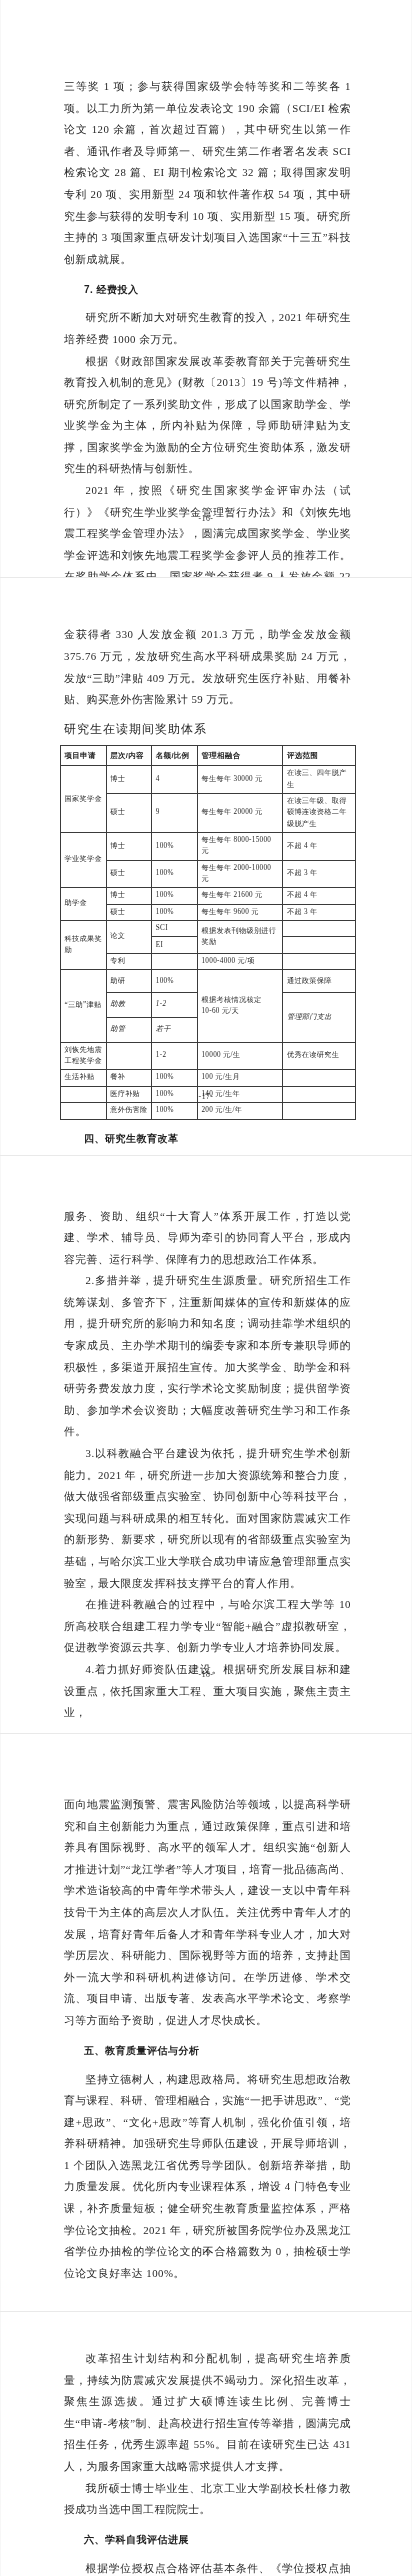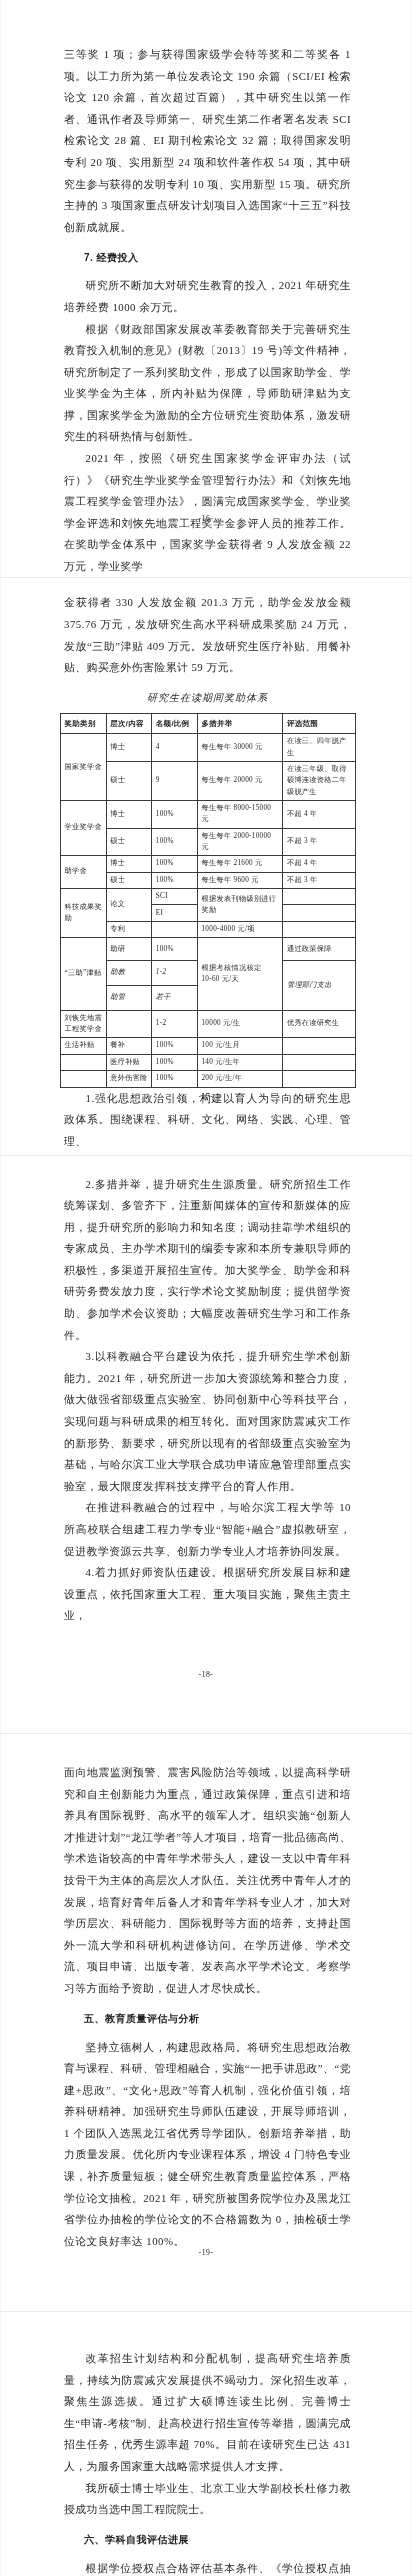--- a/index.html
+++ b/index.html
@@ -37,39 +37,38 @@
   .pg20 .page-body { padding-top: 36px; }
 
   .para {
     font-size: 10.8px;
     line-height: 21.6px;
     letter-spacing: 0.5px;
     text-align: justify;
     text-indent: 2em;
     margin: 0;
   }
-  .para.flush { text-indent: 0; }
+  .para.flush { text-indent: 0; margin-top: 32px; }
 
   .sec-heading, .sub-heading {
     font-family: "Liberation Sans", "DejaVu Sans", sans-serif;
     font-weight: bold;
     font-size: 10px;
     line-height: 21.6px;
     letter-spacing: 0.5px;
     text-indent: 2em;
     margin: 8.2px 0 7.2px 0;
   }
 
   .table-caption {
-    font-size: 10px;
+    font-size: 12px;
     letter-spacing: 1px;
-    text-align: center;
+    text-align: left;
     margin: 8.2px 0 4.1px 0;
     text-indent: 0;
-    font-style: italic;
   }
   table.stipend {
     border-collapse: collapse;
     width: 103%;
     margin-left: -4.1px;
     table-layout: fixed;
     border: 1px solid #3a3a3a;
   }
   table.stipend th, table.stipend td {
     border: 0.5px solid #3a3a3a;
@@ -130,24 +129,24 @@
       <table class="stipend">
         <colgroup>
           <col style="width:15.5%">
             <col style="width:15.5%">
             <col style="width:15.5%">
             <col style="width:29%">
             <col style="width:24.5%">
         </colgroup>
         <tbody>
             <tr>
-          <th>奖助类别</th>
+          <th>项目申请</th>
           <th>层次/内容</th>
           <th>名额/比例</th>
-          <th>多措并举</th>
+          <th>管理相融合</th>
           <th>评选范围</th>
         </tr>
         <tr class="rh-md">
           <td rowspan="2">国家奖学金</td>
           <td>博士</td>
           <td>4</td>
           <td>每生每年 30000 元</td>
           <td>在读三、四年脱产生</td>
         </tr>
         <tr class="rh-lg">
@@ -240,47 +239,49 @@
         <tr class="rh-sm">
           <td></td>
           <td>意外伤害险</td>
           <td>100%</td>
           <td>200 元/生/年</td>
           <td></td>
         </tr>
       </tbody>
         </table>
 
+      <p class="sec-heading">四、研究生教育改革</p>
       <p class="para">1.强化思想政治引领，构建以育人为导向的研究生思政体系。围绕课程、科研、文化、网络、实践、心理、管理、</p>
     </div>
     <div class="page-number">-17-</div>
   </section>
 
   <section class="page pg18">
     <div class="page-body">
+      <p class="para flush">服务、资助、组织“十大育人”体系开展工作，打造以党建、学术、辅导员、导师为牵引的协同育人平台，形成内容完善、运行科学、保障有力的思想政治工作体系。</p>
       <p class="para">2.多措并举，提升研究生生源质量。研究所招生工作统筹谋划、多管齐下，注重新闻媒体的宣传和新媒体的应用，提升研究所的影响力和知名度；调动挂靠学术组织的专家成员、主办学术期刊的编委专家和本所专兼职导师的积极性，多渠道开展招生宣传。加大奖学金、助学金和科研劳务费发放力度，实行学术论文奖励制度；提供留学资助、参加学术会议资助；大幅度改善研究生学习和工作条件。</p>
       <p class="para">3.以科教融合平台建设为依托，提升研究生学术创新能力。2021 年，研究所进一步加大资源统筹和整合力度，做大做强省部级重点实验室、协同创新中心等科技平台，实现问题与科研成果的相互转化。面对国家防震减灾工作的新形势、新要求，研究所以现有的省部级重点实验室为基础，与哈尔滨工业大学联合成功申请应急管理部重点实验室，最大限度发挥科技支撑平台的育人作用。</p>
       <p class="para">在推进科教融合的过程中，与哈尔滨工程大学等 10 所高校联合组建工程力学专业“智能+融合”虚拟教研室，促进教学资源云共享、创新力学专业人才培养协同发展。</p>
       <p class="para">4.着力抓好师资队伍建设。根据研究所发展目标和建设重点，依托国家重大工程、重大项目实施，聚焦主责主业，</p>
     </div>
     <div class="page-number">-18-</div>
   </section>
 
   <section class="page pg19">
     <div class="page-body">
       <p class="para flush">面向地震监测预警、震害风险防治等领域，以提高科学研究和自主创新能力为重点，通过政策保障，重点引进和培养具有国际视野、高水平的领军人才。组织实施“创新人才推进计划”“龙江学者”等人才项目，培育一批品德高尚、学术造诣较高的中青年学术带头人，建设一支以中青年科技骨干为主体的高层次人才队伍。关注优秀中青年人才的发展，培育好青年后备人才和青年学科专业人才，加大对学历层次、科研能力、国际视野等方面的培养，支持赴国外一流大学和科研机构进修访问。在学历进修、学术交流、项目申请、出版专著、发表高水平学术论文、考察学习等方面给予资助，促进人才尽快成长。</p>
       <p class="sec-heading">五、教育质量评估与分析</p>
       <p class="para">坚持立德树人，构建思政格局。将研究生思想政治教育与课程、科研、管理相融合，实施“一把手讲思政”、“党建+思政”、“文化+思政”等育人机制，强化价值引领，培养科研精神。加强研究生导师队伍建设，开展导师培训，1 个团队入选黑龙江省优秀导学团队。创新培养举措，助力质量发展。优化所内专业课程体系，增设 4 门特色专业课，补齐质量短板；健全研究生教育质量监控体系，严格学位论文抽检。2021 年，研究所被国务院学位办及黑龙江省学位办抽检的学位论文的不合格篇数为 0，抽检硕士学位论文良好率达 100%。</p>
     </div>
     <div class="page-number">-19-</div>
   </section>
 
   <section class="page pg20">
     <div class="page-body">
-      <p class="para">改革招生计划结构和分配机制，提高研究生培养质量，持续为防震减灾发展提供不竭动力。深化招生改革，聚焦生源选拔。通过扩大硕博连读生比例、完善博士生“申请-考核”制、赴高校进行招生宣传等举措，圆满完成招生任务，优秀生源率超 70%。目前在读研究生已达 431 人，为服务国家重大战略需求提供人才支撑。</p>
+      <p class="para">改革招生计划结构和分配机制，提高研究生培养质量，持续为防震减灾发展提供不竭动力。深化招生改革，聚焦生源选拔。通过扩大硕博连读生比例、完善博士生“申请-考核”制、赴高校进行招生宣传等举措，圆满完成招生任务，优秀生源率超 55%。目前在读研究生已达 431 人，为服务国家重大战略需求提供人才支撑。</p>
       <p class="para">我所硕士博士毕业生、北京工业大学副校长杜修力教授成功当选中国工程院院士。</p>
       <p class="sec-heading">六、学科自我评估进展</p>
       <p class="para">根据学位授权点合格评估基本条件、《学位授权点抽评要素》《学位授权点自我评估指南》，结合研究所实际情况，研讨并制定本单位评估工作方案。2021 年，研究所先后两次召开学位授权点周期性合格评估工作会议，对《学位授权点基本状态信息表》的填报工作进行了部署；土木工程、力学、仪器科学与技术学科组负责人就填报内容进行了交流、研讨。以合格评估为契机，将合格评估和提高研究生培养质量结合起来，持续改进各项具体工作，推动研究所学位与研究生教育迈上新台阶。</p>
     </div>
 
   </section>
 
 </div>
 
 

